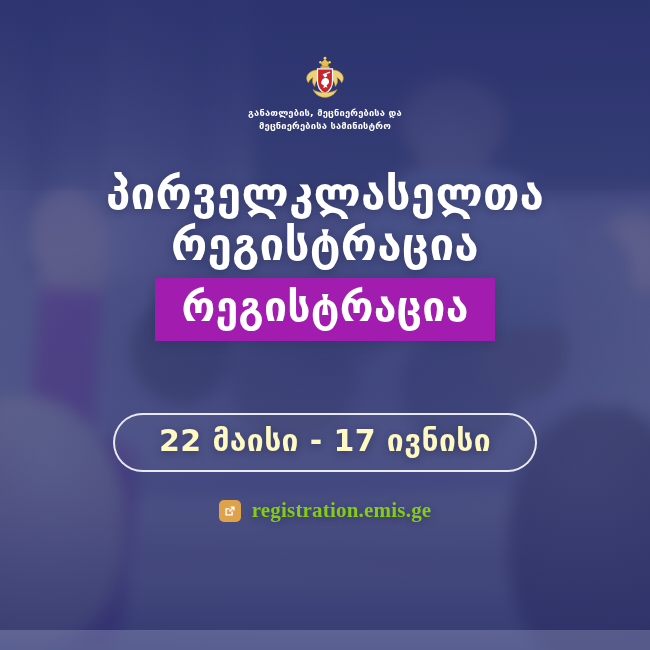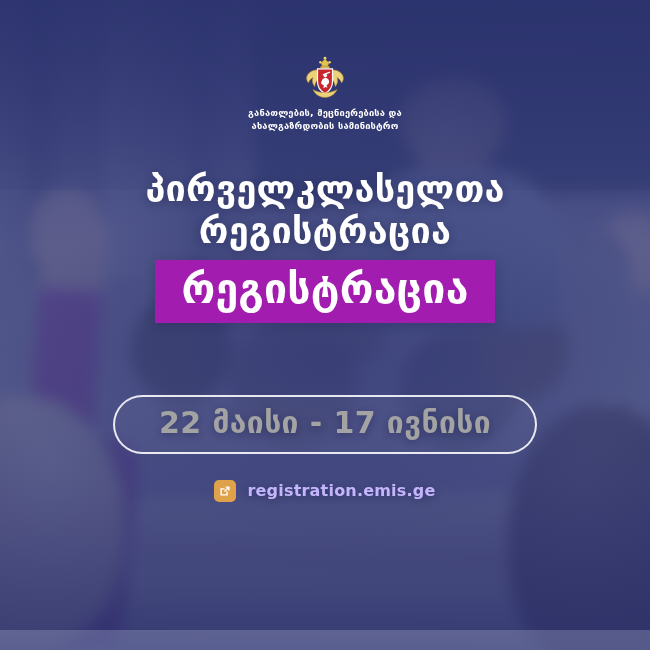--- a/index.html
+++ b/index.html
@@ -217,21 +217,21 @@
     letter-spacing: .15px;
     line-height: 1.35;
   }
 
   
   .headline {
     margin-top: 36px;
     text-align: center;
     color: #ffffff;
     font-weight: 800;
-    font-size: 36px;
+    font-size: 44px;
     line-height: 1.16;
     letter-spacing: .2px;
     text-shadow: 0 2px 8px rgba(20,24,60,.38);
   }
   .headline .l { display: block; }
 
   .highlight-wrap {
     margin-top: 8px;
     display: flex;
     justify-content: center;
@@ -246,21 +246,21 @@
     letter-spacing: .2px;
     box-shadow: 0 2px 10px rgba(20,24,60,.22);
   }
 
   
   .date-pill {
     margin-top: 72px;
     border: 2px solid rgba(255,255,255,.88);
     border-radius: 40px;
     padding: 11px 44px 14px;
-    color: #a3a3a3;
+    color: #fef9c3;
     font-weight: 800;
     font-size: 30px;
     line-height: 1;
     letter-spacing: .4px;
     text-shadow: 0 2px 7px rgba(20,24,60,.35);
     background: rgba(255,255,255,.045);
   }
 
   
   .url-row {
@@ -273,25 +273,26 @@
     width: 22px; height: 22px;
     border-radius: 5px;
     background: #dfa24a;
     display: flex;
     align-items: center;
     justify-content: center;
     flex: 0 0 auto;
   }
   .url-icon svg { display: block; }
   .url-text {
-    color: #c4b5fd;
+    color: #84cc16;
     font-weight: 700;
-    font-size: 16px;
+    font-size: 21px;
     letter-spacing: .2px;
     text-shadow: 0 2px 7px rgba(20,24,60,.35);
+    font-family: Liberation Serif, serif;
   }
 </style>
 </head>
 <body>
 
 <div class="poster">
 
   <div class="bg-photo">
     <div class="bg-base"></div>
     <div class="bg-board"></div>
@@ -351,21 +352,21 @@
             <path d="M20.2 27.8 C20.2 24.4 22 22 24.4 22 C26.6 22 28.1 23.6 28.1 25.6 C28.1 27.4 27 28.6 25.6 29 L26.4 31.8 L24.6 31 L22.4 32.2 L22.9 29.4 Z"></path>
             <circle cx="24.3" cy="19.6" r="1.8"></circle>
             <path d="M21.6 18.2 L28.8 15.6 L29.3 16.8 L22.1 19.4 Z"></path>
           </g>
 
           <path d="M12 33.5 C17 37.6 31 37.6 36 33.5 C33.5 39 28.8 41.4 24 41.4 C19.2 41.4 14.5 39 12 33.5 Z" fill="#edd07a" stroke="#b8912c" stroke-width=".5"></path>
         </svg>
       </span>
       <div class="ministry-lines">
         <div>განათლების, მეცნიერებისა და</div>
-        <div>ახალგაზრდობის სამინისტრო</div>
+        <div>მეცნიერებისა სამინისტრო</div>
       </div>
     </div>
 
     <div class="headline">
       <span class="l">პირველკლასელთა</span>
       <span class="l">რეგისტრაცია</span>
     </div>
 
     <div class="highlight-wrap">
       <span class="highlight">რეგისტრაცია</span>

